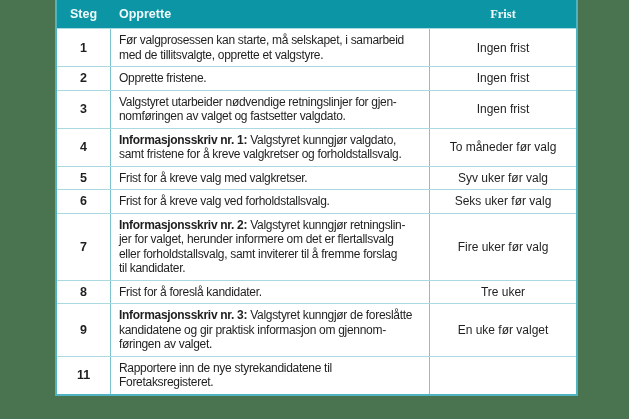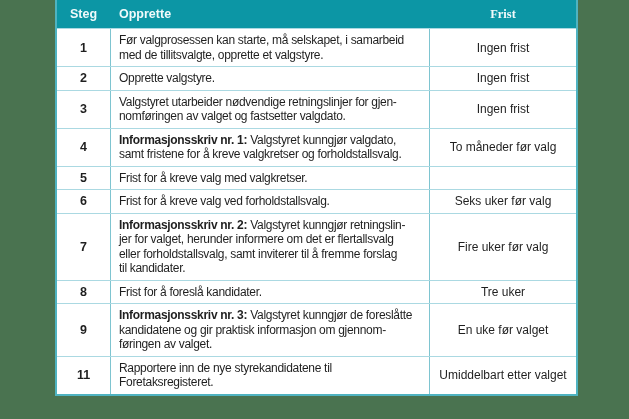--- a/index.html
+++ b/index.html
@@ -113,21 +113,21 @@
     <div class="cell c-frist">
       <span>Ingen frist</span>
     </div>
   </div>
 
   <div class="row">
     <div class="cell c-steg">
       <span>2</span>
     </div>
     <div class="cell c-oppgave">
-      <span class="task"><span class="b"></span><span>Opprette valgstyre.</span></span>
+      <span class="task"><span class="b"></span><span>Opprette fristene.</span></span>
     </div>
     <div class="cell c-frist">
       <span>Ingen frist</span>
     </div>
   </div>
 
   <div class="row">
     <div class="cell c-steg">
       <span>3</span>
     </div>
@@ -152,20 +152,23 @@
       <span>To måneder før valg</span>
     </div>
   </div>
 
   <div class="row">
     <div class="cell c-steg">
       <span>5</span>
     </div>
     <div class="cell c-oppgave">
       <span class="task"><span class="b"></span><span>Frist for å kreve valg med valgkretser.</span></span>
+    </div>
+    <div class="cell c-frist">
+      <span>Syv uker før valg</span>
     </div>
   </div>
 
   <div class="row">
     <div class="cell c-steg">
       <span>6</span>
     </div>
     <div class="cell c-oppgave">
       <span class="task"><span class="b"></span><span>Frist for å kreve valg ved forholdstallsvalg.</span></span>
     </div>
@@ -217,19 +220,16 @@
 
 
   <div class="row">
     <div class="cell c-steg">
       <span>11</span>
     </div>
     <div class="cell c-oppgave">
       <span class="task"><span class="b"></span><span>Rapportere inn de nye styrekandidatene til
 Foretaksregisteret.</span></span>
     </div>
-    <div class="cell c-frist">
-      <span>Umiddelbart etter valget</span>
-    </div>
   </div>
 </div>
   </div>
 </div>
 
 </body></html>

